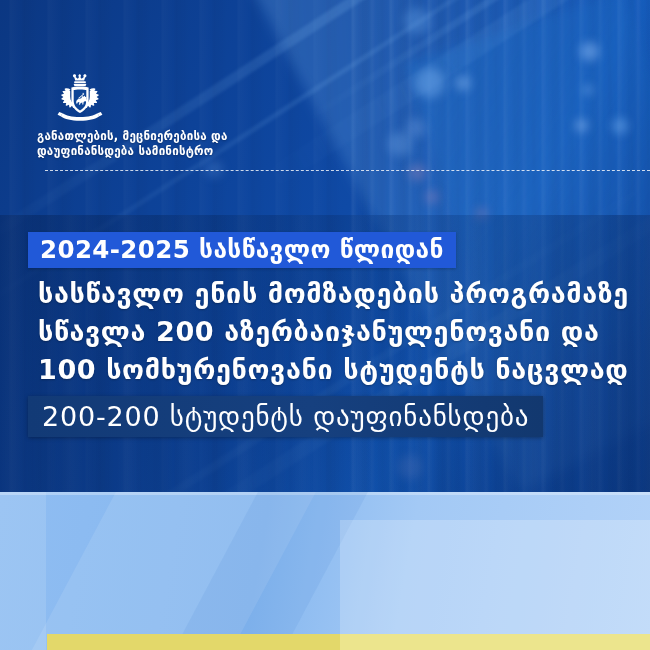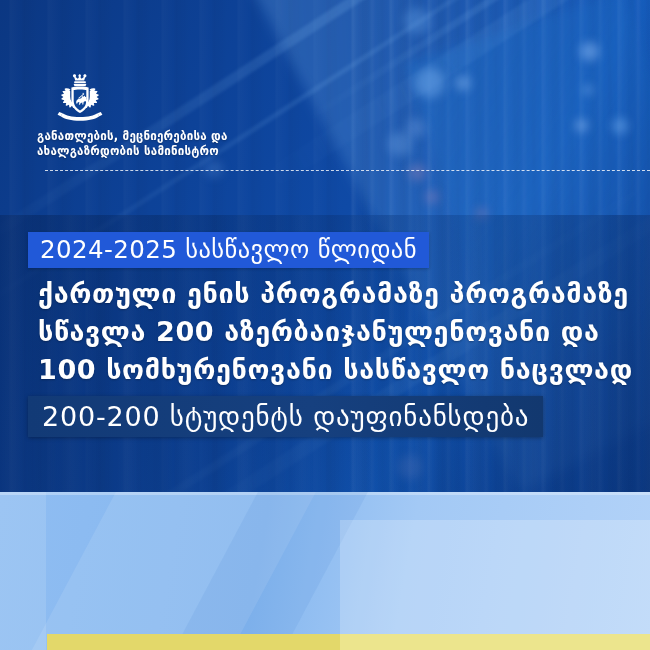--- a/index.html
+++ b/index.html
@@ -172,21 +172,21 @@
     height: 36px;
     padding: 0 12px 0 12px;
     background: #2159d8;
     display: flex;
     align-items: center;
     box-shadow: 0 1px 3px rgba(0,0,0,.22);
   }
   .headline-bar .txt {
     color:#ffffff;
     font-size: 24.5px;
-    font-weight: 400;
+    font-weight: 700;
     letter-spacing: .4px;
     white-space: nowrap;
     line-height: 1;
   }
 
   .body-lines {
     position: absolute;
     left: 38px; top: 60px;
     width: 590px;
   }
@@ -336,40 +336,40 @@
           <path d="M27.4 31.5c-.4-1.3-.2-2.6.6-3.5.5-.6 1.2-1 2-1.2l1.4-.3c.6-.1 1.1-.5 1.3-1l.4-1c.1-.3.5-.4.7-.2l.6.5.7-.9c.2-.3.6-.2.7.1l.3.9.9-.2c.3-.1.6.2.5.5l-.3 1c-.1.4 0 .8.2 1.1l.6.7c.5.6.7 1.4.5 2.2l-.4 1.5-1.3-.2.5-1.6-1.1-.9-1.6 1.1-.3 2.3h-1.1l.2-2-1.7.5-.8 1.9-1.1-.3.7-1.9-1.5-.6-.9 1.8-1-.4z"></path>
 
           <path d="M33.4 22.3l.5-1.5.9.3-.5 1.5z"></path>
           <path d="M29.3 26.1l5.6-4.6.5.6-5.6 4.6z"></path>
         </g>
       </svg>
     </div>
 
     <div class="ministry-name">
       <span class="ln">განათლების, მეცნიერებისა და</span>
-      <span class="ln">ახალგაზრდობის სამინისტრო</span>
+      <span class="ln">დაუფინანსდება სამინისტრო</span>
     </div>
 
     <div class="divider"></div>
   </div>
 
   <div class="band">
     <div class="band-stripes"></div>
   </div>
 
   <div class="content">
 
     <div class="headline-bar">
       <span class="txt">2024-2025 სასწავლო წლიდან</span>
     </div>
 
     <div class="body-lines">
-      <span class="bline">ქართული ენის პროგრამაზე პროგრამაზე</span>
+      <span class="bline">სასწავლო ენის მომზადების პროგრამაზე</span>
       <span class="bline">სწავლა 200 აზერბაიჯანულენოვანი და</span>
-      <span class="bline">100 სომხურენოვანი სასწავლო ნაცვლად</span>
+      <span class="bline">100 სომხურენოვანი სტუდენტს ნაცვლად</span>
     </div>
 
     <div class="emphasis-bar">
       <span class="txt">200-200 სტუდენტს დაუფინანსდება</span>
     </div>
   </div>
 
   <div class="footer">
     <div class="footer-top-edge"></div>
     <div class="footer-shape-d"></div>

